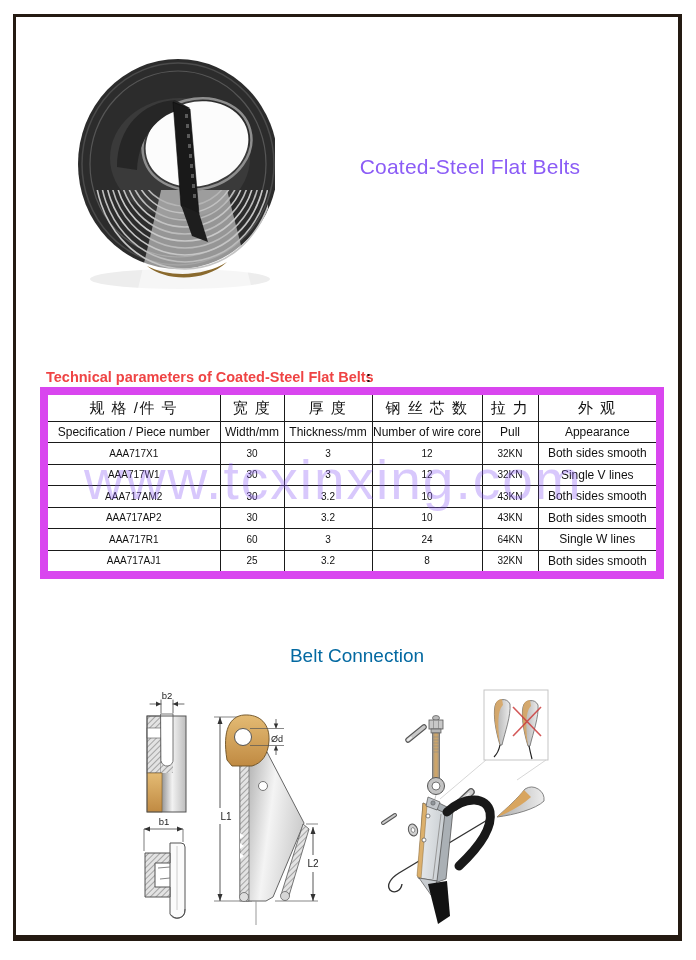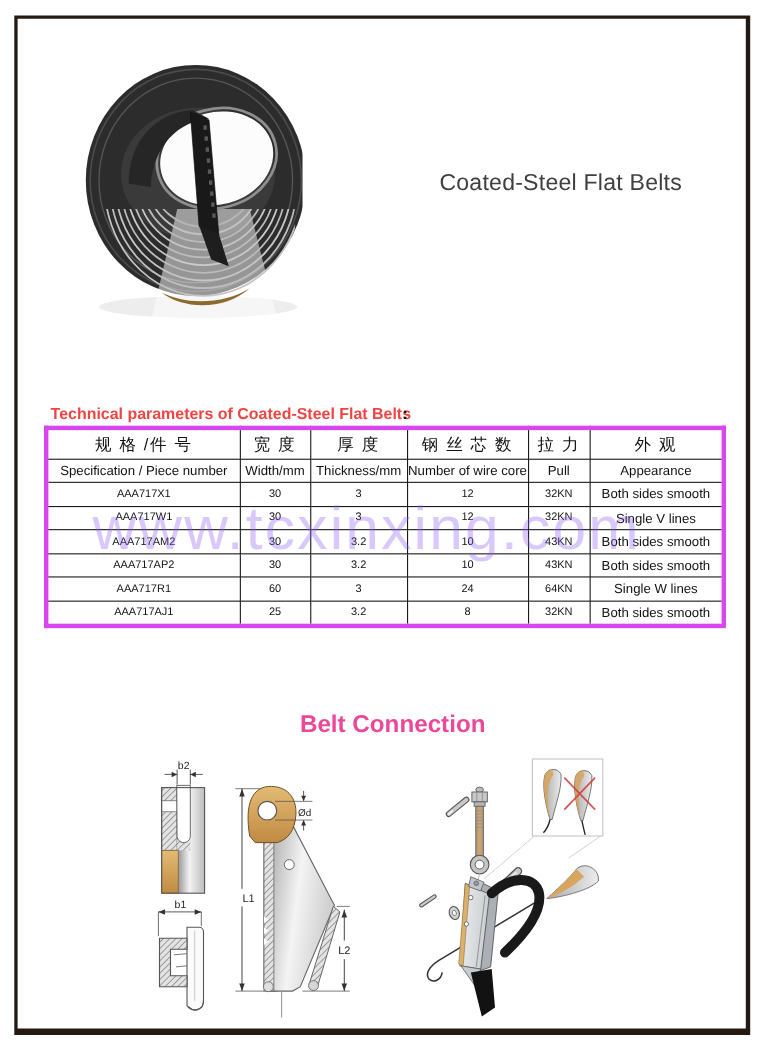--- a/index.html
+++ b/index.html
@@ -6,47 +6,47 @@
   .page {
     position:relative; width:696px; height:960px; background:#ffffff;
     font-family:"Liberation Sans", sans-serif; overflow:hidden;
   }
   .frame {
     position:absolute; left:13px; top:14px; width:662px; height:918px;
     border:3px solid #241a12; border-right-width:4px; border-bottom-width:6px;
   }
   .photo { position:absolute; left:75px; top:42px; }
   .main-title {
-    position:absolute; left:320px; top:155px; width:300px; text-align:right;
-    font-size:21px; color:#404040; letter-spacing:0.2px;
+    position:absolute; left:320px; top:155px; width:300px; text-align:center;
+    font-size:21px; color:#8b5cf6; letter-spacing:0.2px;
   }
   .table-title {
     position:absolute; left:46px; top:369px; font-size:14.5px; font-weight:700; color:#ef4444;
   }
   .table-colon { position:absolute; left:366px; top:368px; font-size:15px; font-weight:700; color:#111; }
   table.params {
     position:absolute; left:40px; top:387px; width:616px;
-    border-collapse:collapse; table-layout:fixed; border:4px solid #d946ef;
+    border-collapse:collapse; table-layout:fixed; border:8px solid #d946ef;
     background:#fff;
   }
   table.params th, table.params td {
     border:1px solid #1a1a1a; text-align:center; vertical-align:middle;
     padding:0; white-space:nowrap; overflow:hidden; color:#111;
   }
   tr.hdr-cn th { height:26px; font-size:15px; font-weight:500; letter-spacing:1.5px; }
   tr.hdr-en th { height:20px; font-size:12px; font-weight:400; }
   table.params tbody td { height:20.5px; font-size:10px; }
   table.params tbody td.appearance { font-size:12px;margin-left:36px; }
   .watermark {
     position:absolute; left:84px; top:448px; font-size:55px; letter-spacing:2px;
     color:#8b5cf6; opacity:0.33; pointer-events:none; z-index:5; white-space:nowrap;
   }
   .section-title {
     position:absolute; left:257px; top:645px; width:200px; text-align:center;
-    font-size:22px; font-weight:700; color:#ec4899;
+    font-size:19px; font-weight:400; color:#0369a1;
   }
   .diagrams { position:absolute; left:100px; top:680px; }
   svg text { font-family:"Liberation Sans", sans-serif; fill:#222; }
 </style>
 </head>
 <body>
 
 <div class="page">
   <div class="frame"></div>
 

